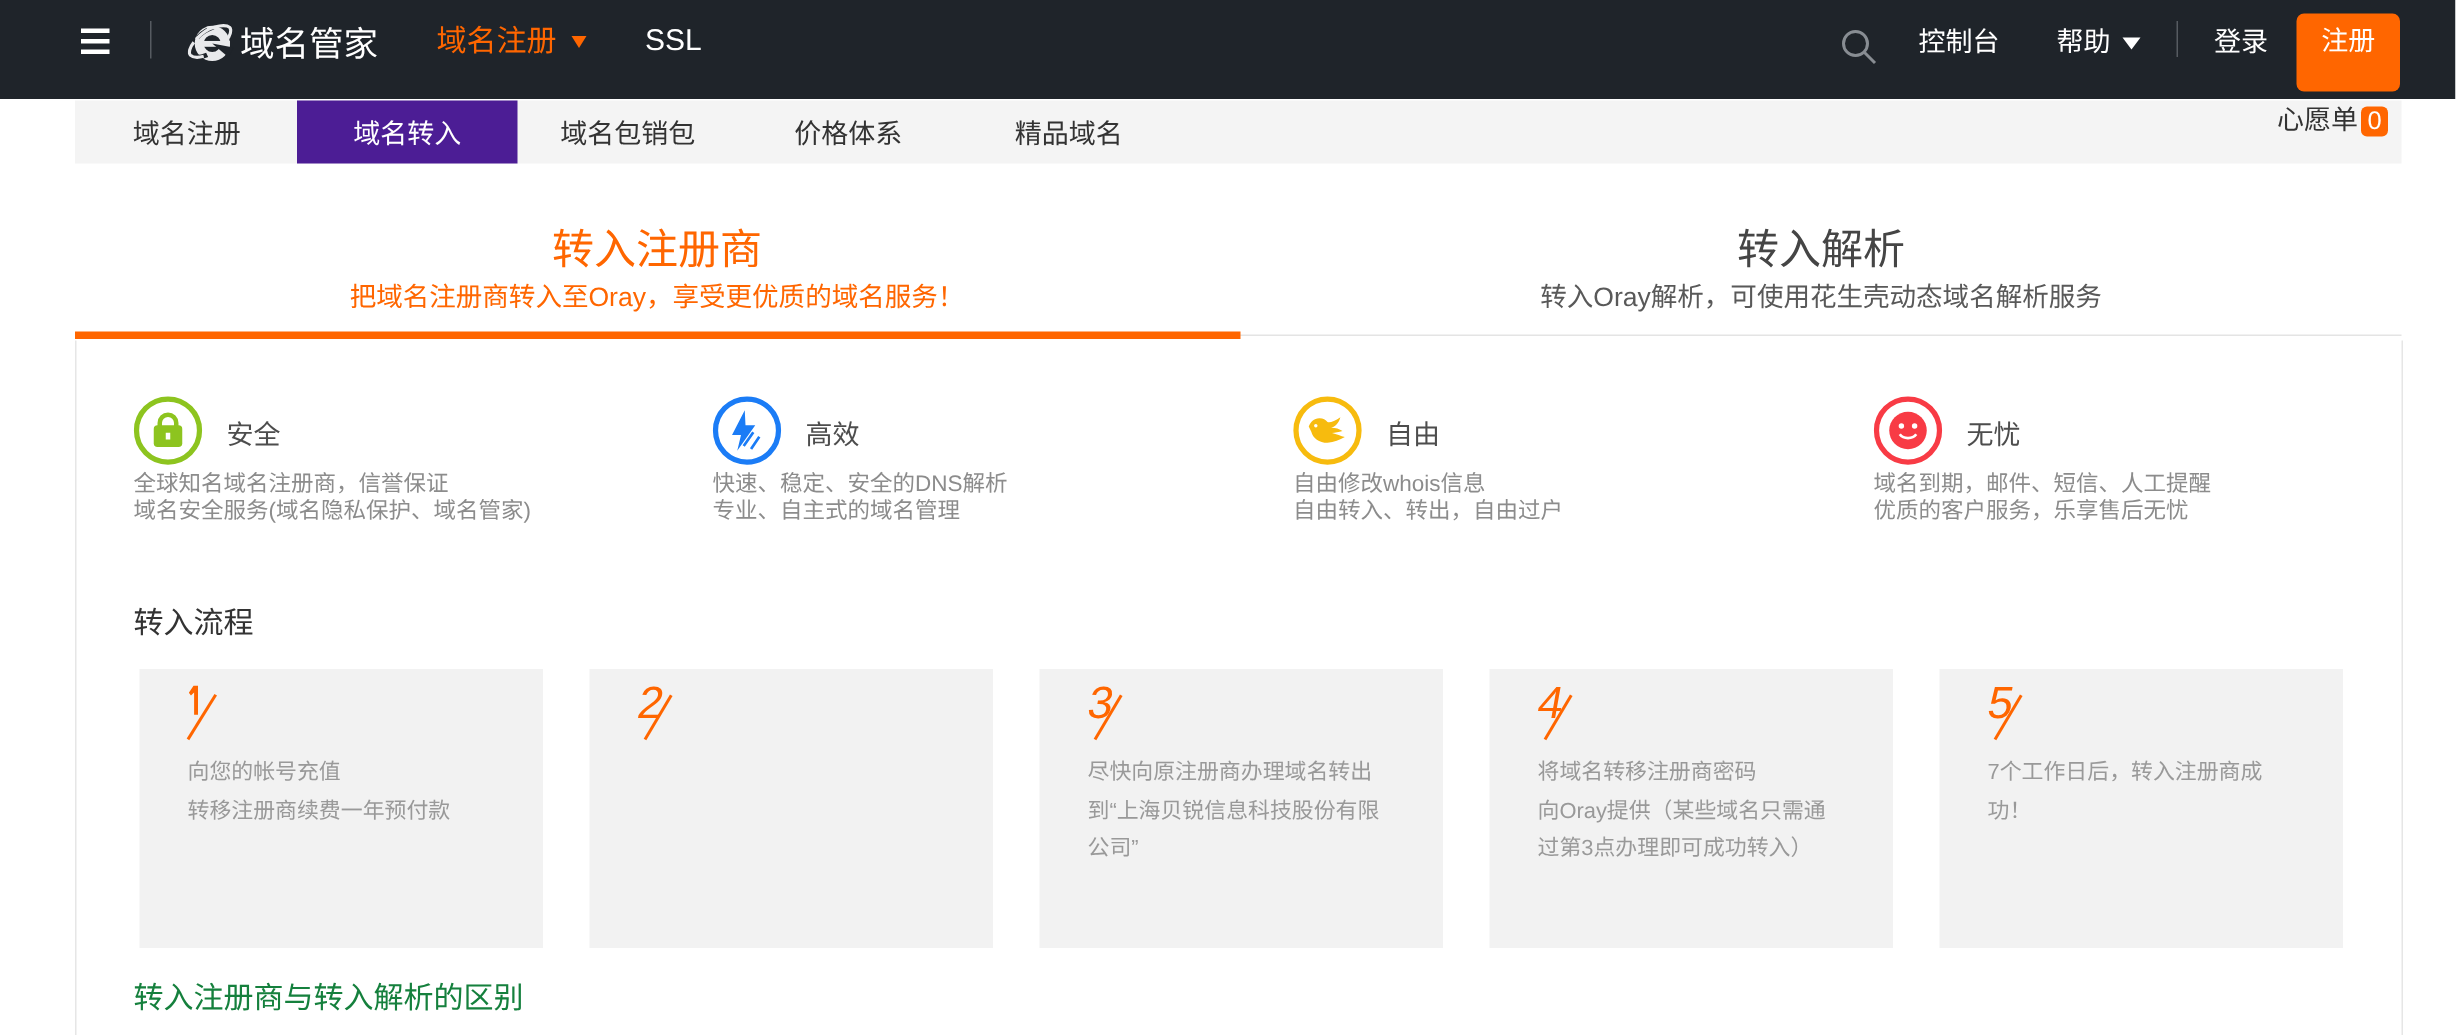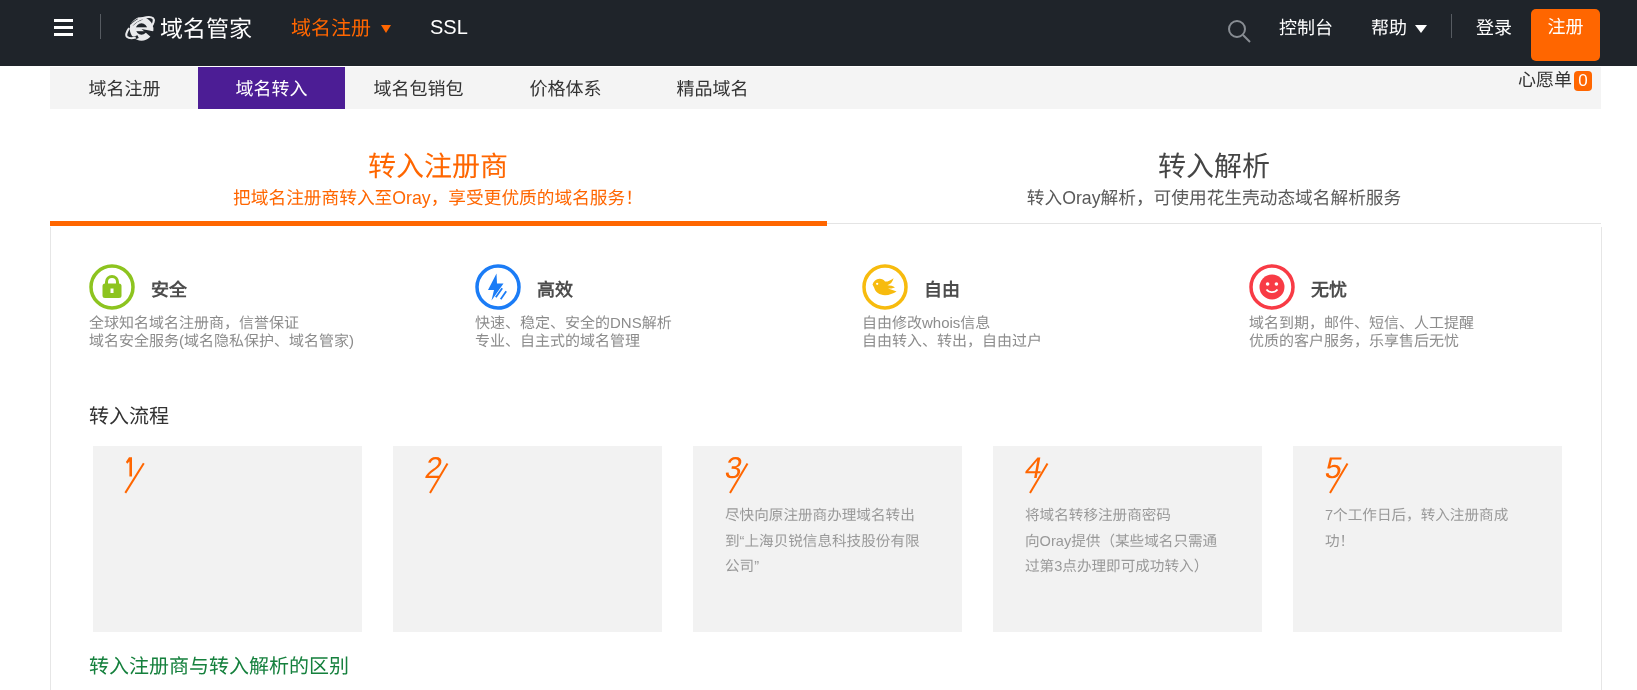--- a/index.html
+++ b/index.html
@@ -39,21 +39,21 @@
 .bt.l h2,.bt.l p{color:#ff6600;}
 .bt.r{left:826px;}
 .bt.r h2{color:#454545;}
 .bt.r p{color:#595959;}
 .bar-orange{position:absolute;left:50px;top:112px;width:777px;height:5px;background:#ff6600;}
 .topline{position:absolute;left:50px;top:114px;width:1551px;height:1px;background:#e4e4e4;}
 
 .panel{position:relative;width:1552px;margin-left:50px;height:573px;border-left:1px solid #e6e6e6;border-right:1px solid #e6e6e6;}
 .feat{position:absolute;top:1px;}
 .feat .ic{position:absolute;left:0;top:36px;}
-.feat h3{position:absolute;left:62px;top:52px;font-size:18px;line-height:20px;color:#4d4d4d;font-weight:bold;white-space:nowrap;}
+.feat h3{position:absolute;left:62px;top:52px;font-size:18px;line-height:20px;color:#4d4d4d;font-weight:normal;white-space:nowrap;}
 .feat .d{position:absolute;left:0;top:86px;font-size:15px;color:#8c8c8c;line-height:18px;white-space:nowrap;}
 .f1{left:38px;}
 .f2{left:424px;}
 .f3{left:811px;}
 .f4{left:1198px;}
 
 .h-flow{position:absolute;left:38px;top:178px;font-size:20px;line-height:22px;color:#333;font-weight:normal;}
 .card{position:absolute;top:219px;width:269px;height:186px;background:#f2f2f2;}
 .card .num{position:absolute;left:0;top:0;width:60px;height:55px;}
 .card .txt{position:absolute;left:32px;top:57px;font-size:14.6px;color:#999;line-height:25.6px;}
@@ -154,20 +154,21 @@
     <div class="d">域名到期，邮件、短信、人工提醒<br>优质的客户服务，乐享售后无忧</div>
   </div>
 
   <h3 class="h-flow">转入流程</h3>
 
   <div class="card c1">
     <svg class="num" viewBox="0 0 60 55">
         <path fill="#ff6600" d="M36.4 11.2 L39.0 11.2 L39.0 30.5 L36.4 30.5 L36.4 15.6 L34.3 17.7 L32.9 15.9 L36.0 11.2 z"></path>
         <line x1="50.8" y1="17.2" x2="32.3" y2="46.9" stroke="#ff6600" stroke-width="2"></line>
       </svg>
+    <div class="txt">向您的帐号充值<br>转移注册商续费一年预付款</div>
   </div>
   <div class="card c2">
     <svg class="num" viewBox="0 0 60 55">
         <text x="36.5" y="32.5" font-size="30" font-family="Liberation Sans, sans-serif" transform="skewX(-10)" fill="#ff6600">2</text>
         <line x1="54.5" y1="17.5" x2="37" y2="47" stroke="#ff6600" stroke-width="2"></line>
       </svg>
   </div>
   <div class="card c3">
     <svg class="num" viewBox="0 0 60 55">
         <text x="36.5" y="32.5" font-size="30" font-family="Liberation Sans, sans-serif" transform="skewX(-10)" fill="#ff6600">3</text>

